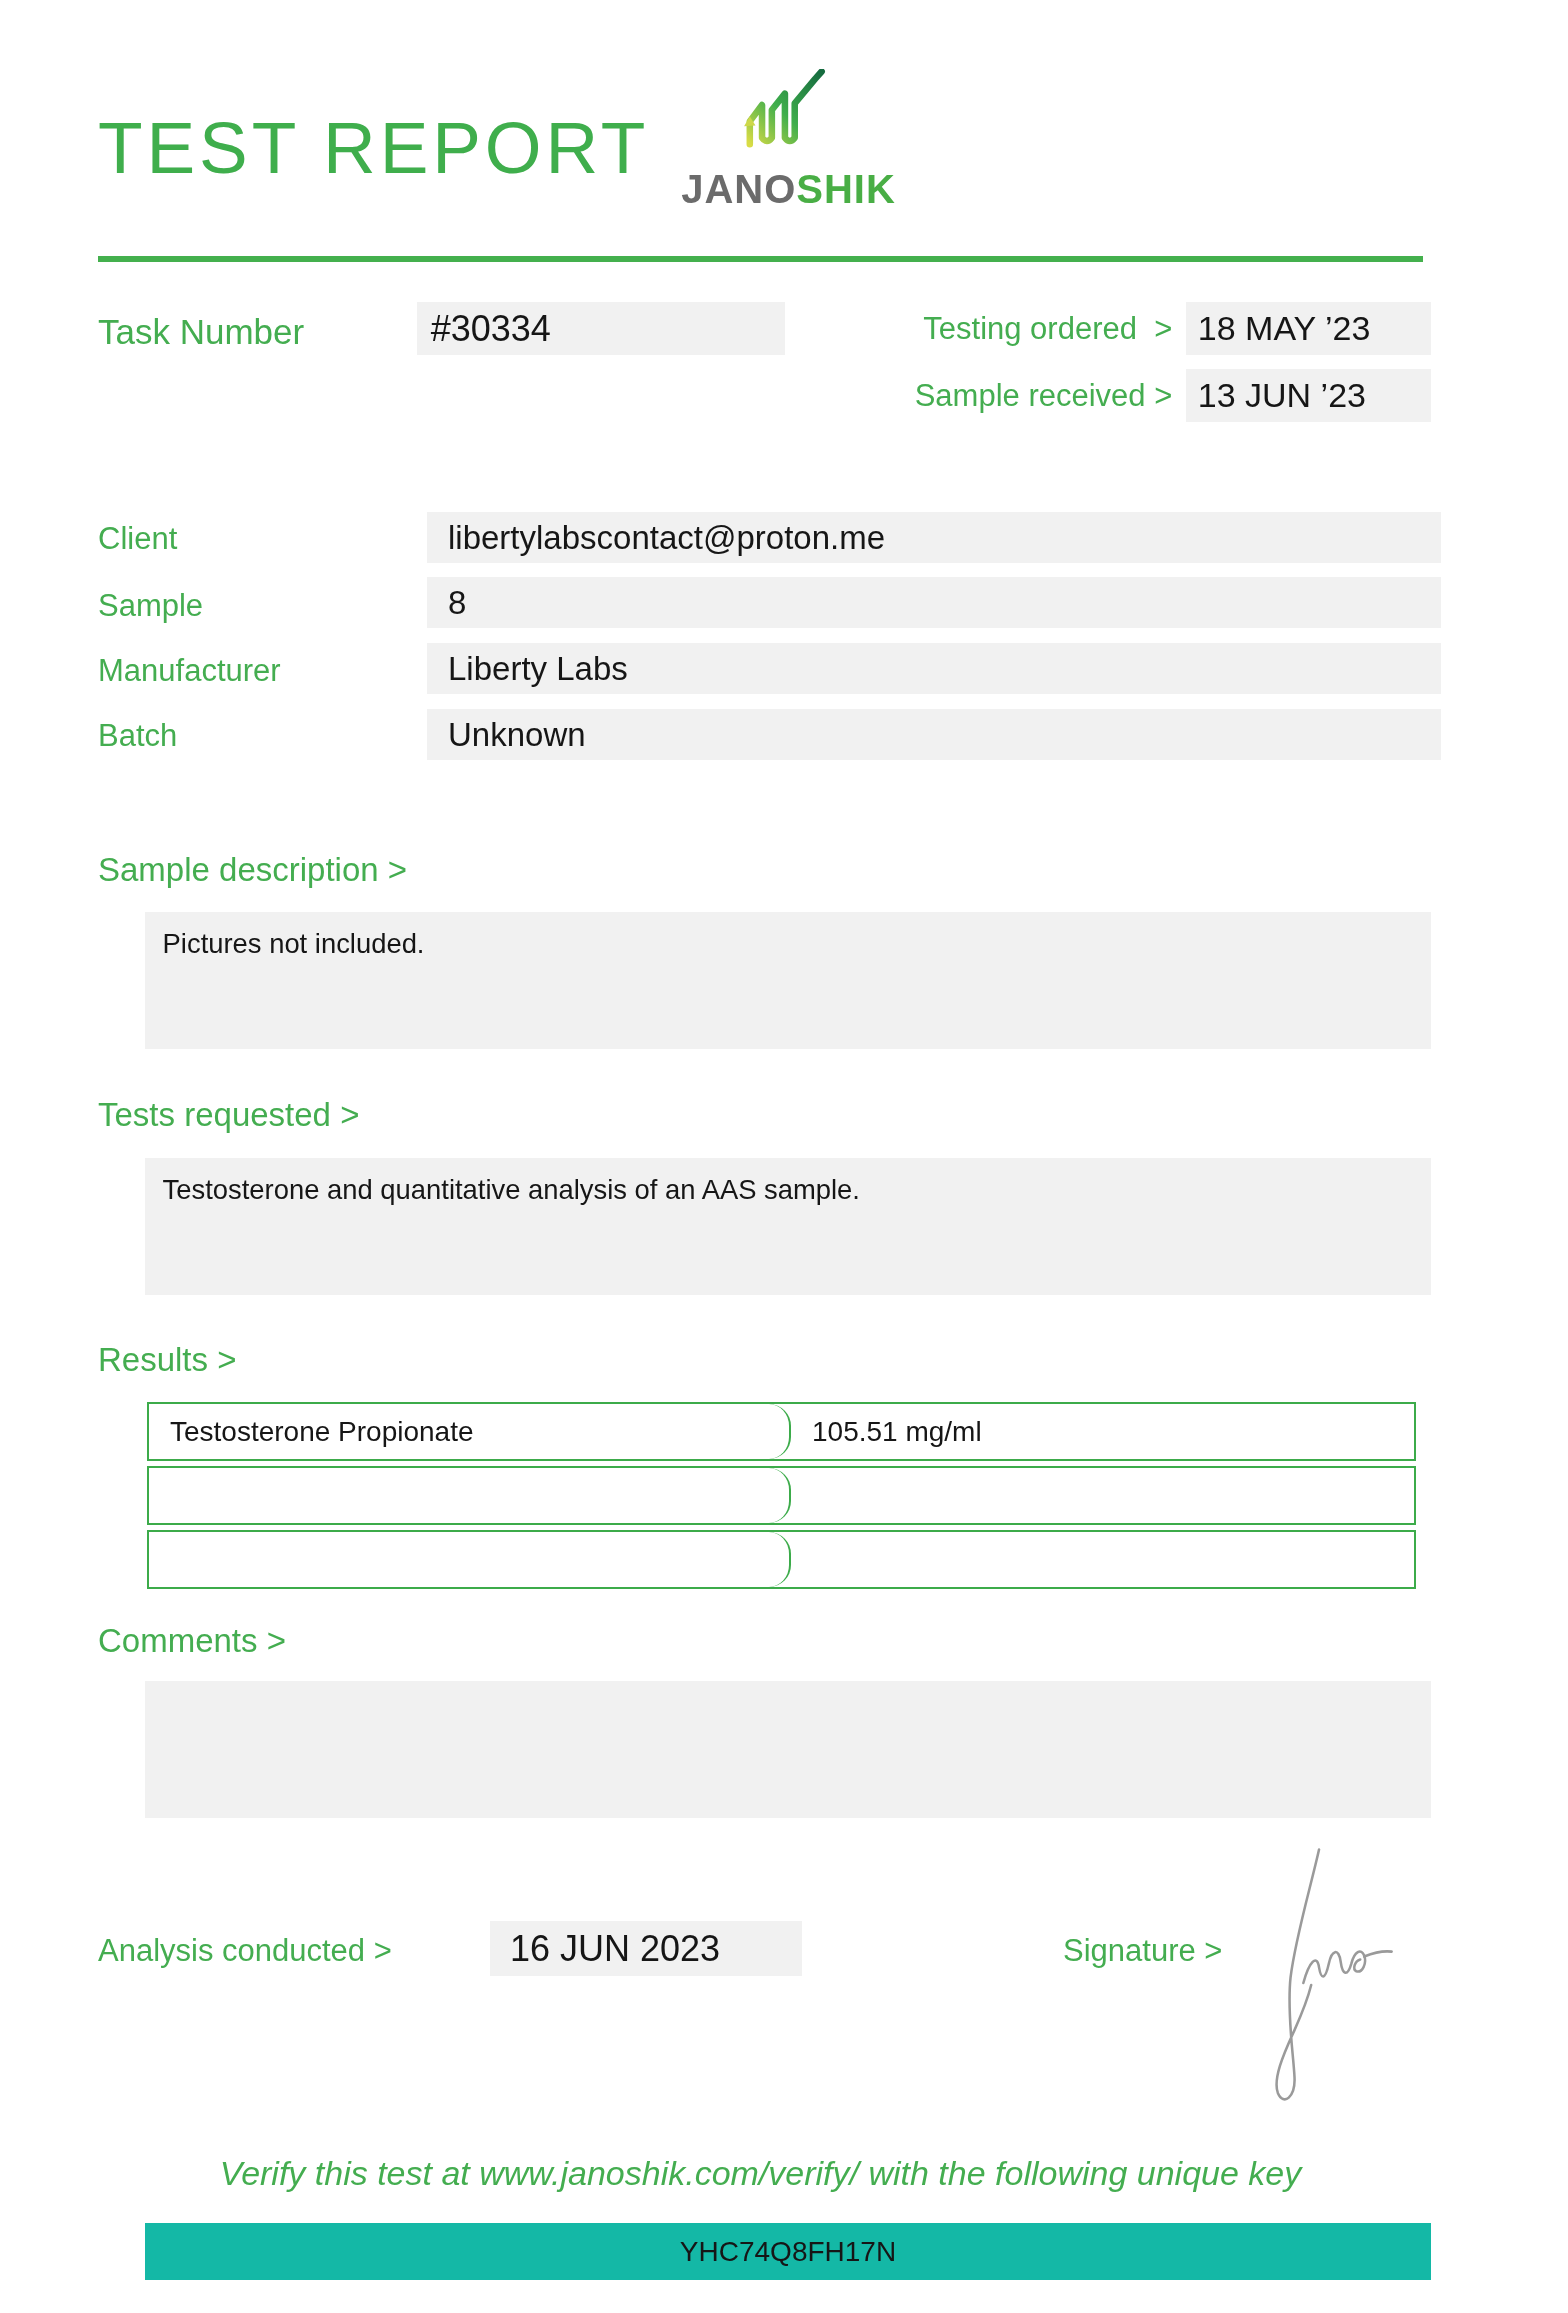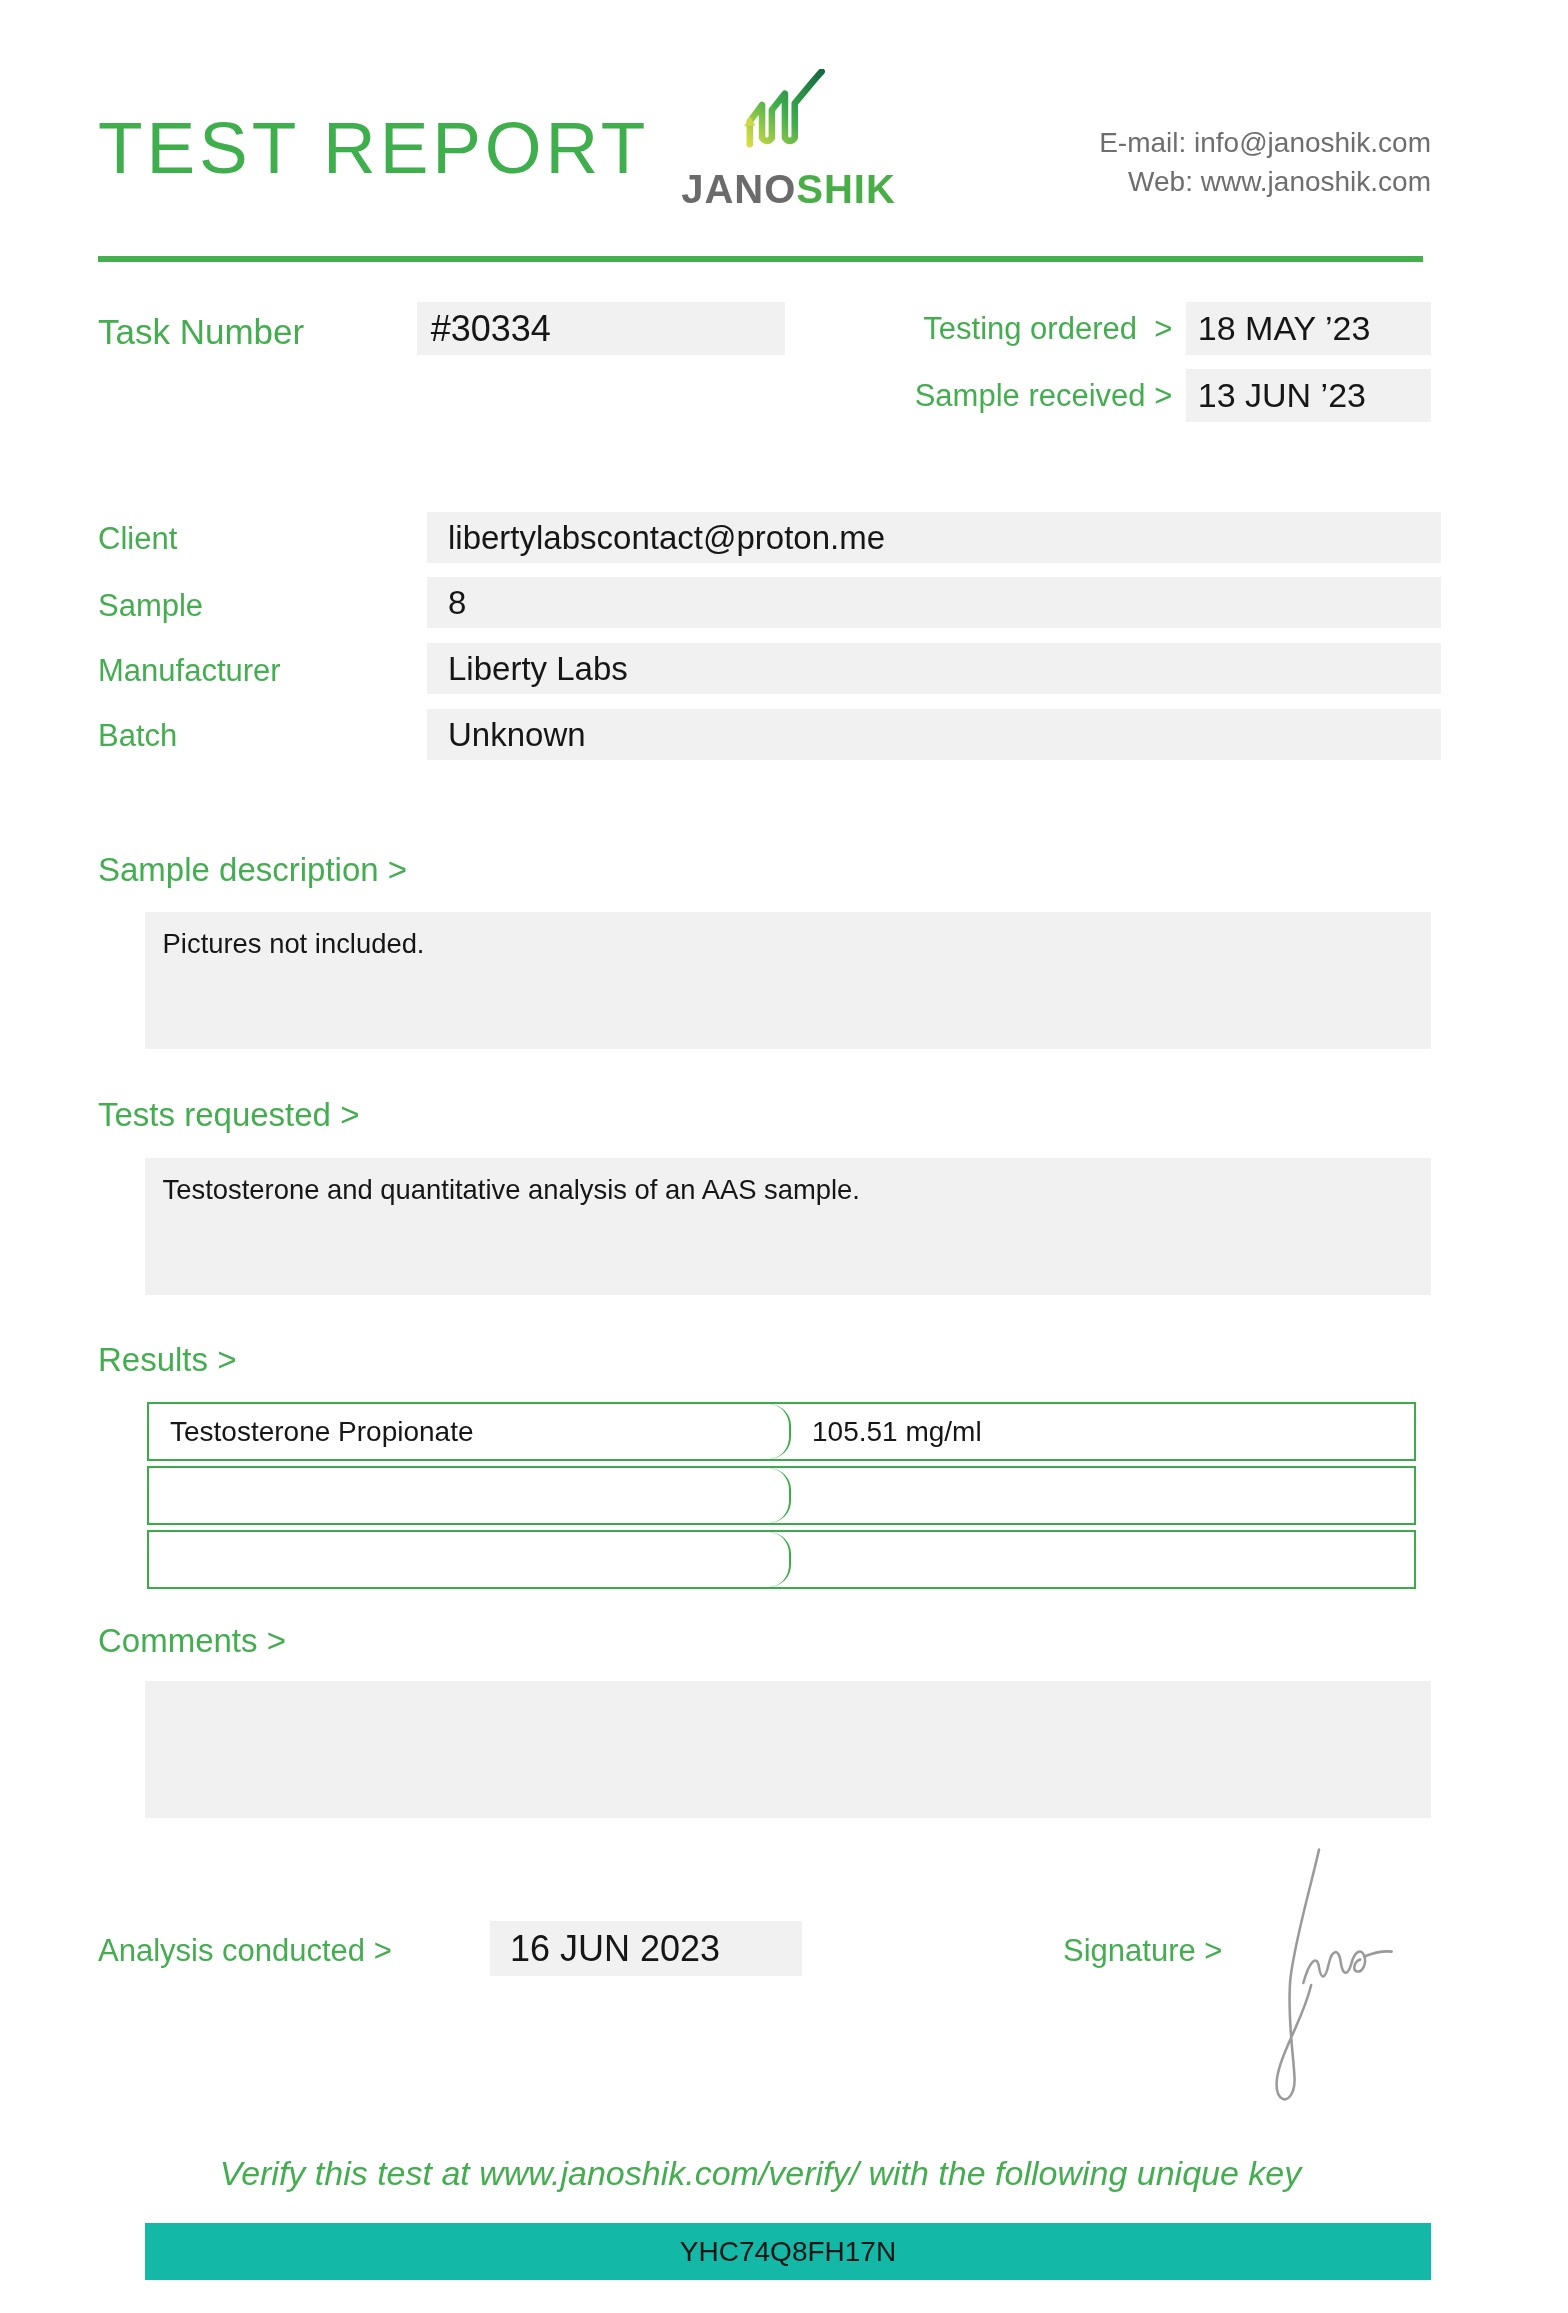--- a/index.html
+++ b/index.html
@@ -83,24 +83,20 @@
       <path d="M12,92 L12,64 L27,44 L27,84 Q33,92 39,84 L39,50 L55,30 L55,84 Q61,92 67,84 L67,42 L92,12 L100,3" fill="none" stroke="url(#lg)" stroke-width="8" stroke-linecap="round" stroke-linejoin="round"></path>
       <path d="M5,70 L12,58 L19,69 Z" fill="#cdd84a"></path>
     </svg>
     <div class="wordmark">
       <span class="wm-gray">JANO</span><span class="wm-green">SHIK</span>
     </div>
   </div>
 
   <div class="abs title">TEST REPORT</div>
 
-  <div class="abs contact">
-    <div>E-mail: info@janoshik.com</div>
-    <div>Web: www.janoshik.com</div>
-  </div>
 
   <div class="abs rule"></div>
 
   <div class="abs glabel task-label">Task Number</div>
   <div class="abs fieldbox task-box">#30334</div>
 
   <div class="abs daterow" style="top:302px;">
     <div class="glabel dlabel"><span>Testing ordered</span>&nbsp;&nbsp;<span>&gt;</span></div>
     <div class="fieldbox dbox">18 MAY ’23</div>
   </div>

